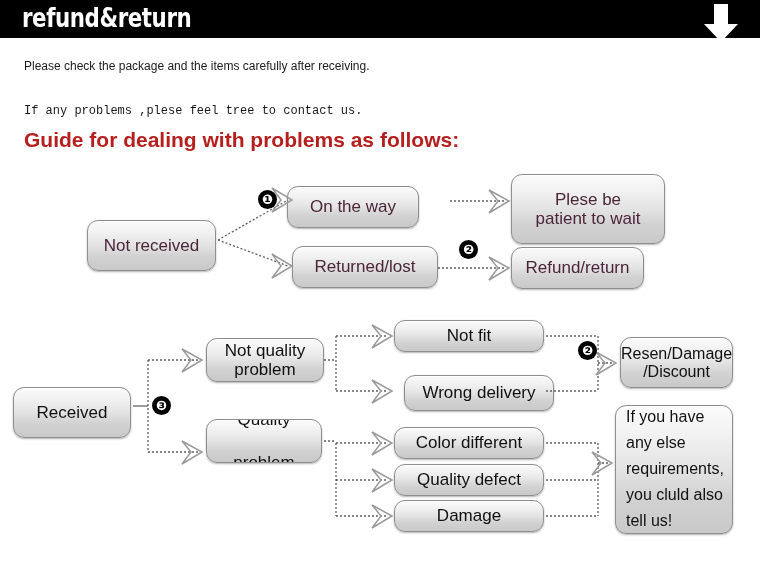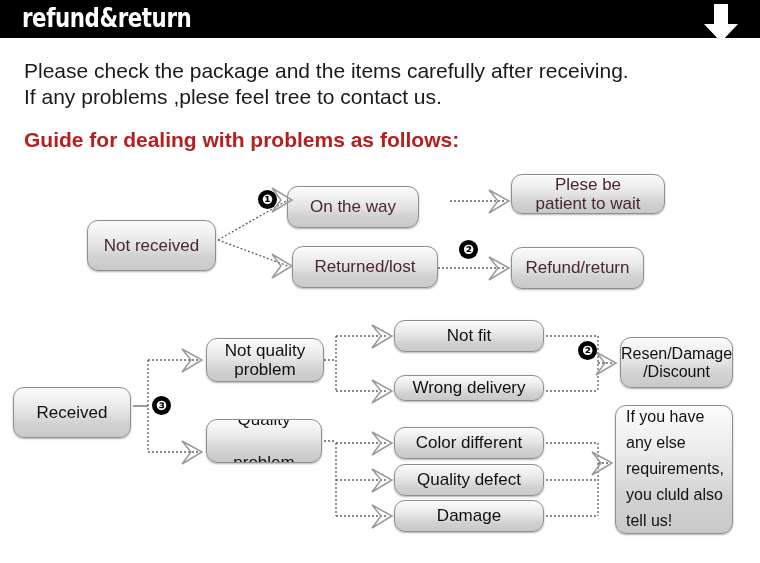--- a/index.html
+++ b/index.html
@@ -46,25 +46,25 @@
     left: 703px;
     top: 4px;
     width: 36px;
     height: 38px;
   }
 
   
   .intro-line {
     position: absolute;
     color: #1a1a1a;
-    font-size: 21px;
+    font-size: 12px;
     white-space: nowrap;
   }
   .intro-1 { left: 24px; top: 59px; }
-  .intro-2 { left: 24px; top: 85px; }
+  .intro-2 { left: 24px; top: 104px; font-family: Liberation Mono, monospace; }
   .guide-title {
     position: absolute;
     left: 24px;
     top: 128px;
     color: #b5201f;
     font-size: 21px;
     font-weight: bold;
     white-space: nowrap;
   }
 
@@ -204,21 +204,21 @@
     <path class="wire" d="M598,463 L608,463"></path>
     <path class="ahead" d="M592,452 L612,463 L592,475 L601,463 Z"></path>
   </svg>
 
   <div class="fbox plumtext" style="left:87px; top:220px; width:129px; height:51px;">Not received</div>
 
   <div class="fbox plumtext" style="left:287px; top:186px; width:132px; height:42px;">On the way</div>
 
   <div class="fbox plumtext" style="left:292px; top:246px; width:146px; height:42px;">Returned/lost</div>
 
-  <div class="fbox plumtext" style="left:511px; top:174px; width:154px; height:40px; flex-direction:column;">
+  <div class="fbox plumtext" style="left:511px; top:174px; width:154px; height:70px; flex-direction:column;">
     <span>Plese be</span>
     <span>patient to wait</span>
   </div>
 
   <div class="fbox plumtext" style="left:511px; top:247px; width:133px; height:42px;">Refund/return</div>
 
   <div class="badge" style="left:258px; top:190px;">❶</div>
   <div class="badge" style="left:459px; top:240px;">❷</div>
 
   <div class="fbox dark" style="left:13px; top:387px; width:118px; height:51px;">Received</div>
@@ -228,21 +228,21 @@
     <span>problem</span>
   </div>
 
   <div class="fbox dark" style="left:206px; top:419px; width:116px; height:44px; flex-direction:column;gap:24px;">
     <span>Quality</span>
     <span>problem</span>
   </div>
 
   <div class="fbox dark" style="left:394px; top:320px; width:150px; height:32px;">Not fit</div>
 
-  <div class="fbox dark" style="left:394px; top:375px; width:150px; height:26px;">Wrong delivery</div>
+  <div class="fbox dark" style="left:404px; top:375px; width:150px; height:36px;">Wrong delivery</div>
 
   <div class="fbox dark" style="left:394px; top:427px; width:150px; height:32px;">Color different</div>
 
   <div class="fbox dark" style="left:394px; top:464px; width:150px; height:32px;">Quality defect</div>
 
   <div class="fbox dark" style="left:394px; top:500px; width:150px; height:32px;">Damage</div>
 
   <div class="fbox dark" style="left:620px; top:337px; width:113px; height:51px; flex-direction:column; font-size:16px;">
     <span>Resen/Damage</span>
     <span>/Discount</span>

